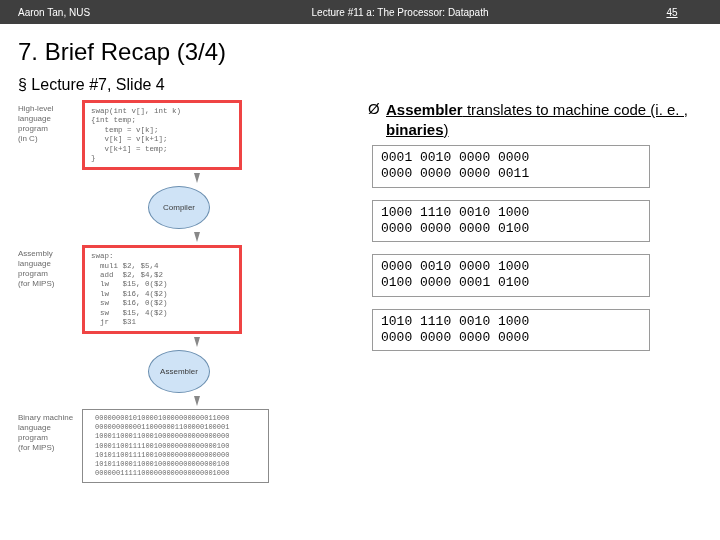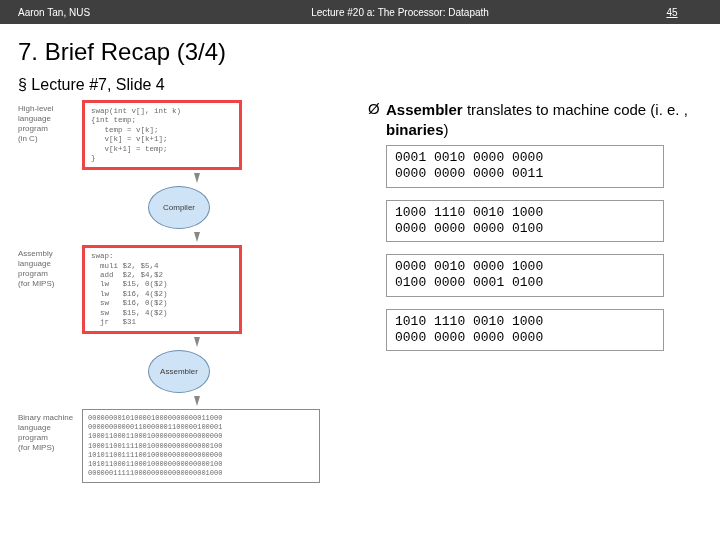--- a/index.html
+++ b/index.html
@@ -14,35 +14,35 @@
   .bullet1 { font-size: 16px; margin-bottom: 6px; }
   .bullet1::before { content: "§  "; }
   .diagram { margin-top: 6px; }
   .stage { display: flex; align-items: flex-start; margin-bottom: 0; }
   .stage-label { width: 64px; font-size: 8px; color: #6b6b6b; line-height: 1.25; padding-top: 4px; }
   .stage-code { border: 3px solid #ef4444; font-family: "Courier New", monospace; font-size: 7.5px; color: #6b6b6b; line-height: 1.25; padding: 4px 6px; white-space: pre; min-width: 160px; }
   .arrowline { display: flex; justify-content: center; width: 230px; margin: 0 0 0 64px; }
   .down-arrow { width: 0; height: 0; border-left: 3px solid transparent; border-right: 3px solid transparent; border-top: 10px solid #888; margin: 3px 0; }
   .proc { margin-left: 130px; margin-bottom: 0; }
   .oval { background: #cfe3f6; border: 1px solid #6b8fb0; border-radius: 50%/50%; font-size: 8px; color: #3b3b3b; text-align: center; padding: 16px 10px; width: 62px; }
-  .bin-box { border: 1px solid #8b8b8b; font-family: "Courier New", monospace; font-size: 7px; color: #6b6b6b; line-height: 1.3; padding: 4px 5px; white-space: pre; width: 238px; }
+  .bin-box { border: 1px solid #8b8b8b; font-family: "Courier New", monospace; font-size: 7px; color: #6b6b6b; line-height: 1.3; padding: 4px 12px; white-space: pre; width: 187px; }
   .right { flex: 1; padding-left: 20px; padding-top: 24px; }
   .bullet2 { font-size: 15px; color: #000; display: flex; margin-bottom: 6px; }
   .bullet2 .mk { width: 18px; font-family: sans-serif; }
-  .bullet2 .tx { flex: 1; line-height: 1.3; }
+  .bullet2 .tx { flex: 1; line-height: 1.3; text-decoration: underline; }
   .bullet2 b { font-weight: bold; }
-  .mc-group { margin-left: 18px; }
+  .mc-group { margin-left: 4px; }
   .mc { border: 1px solid #9a9a9a; font-family: "Courier New", monospace; font-size: 13px; line-height: 1.25; padding: 4px 8px; white-space: pre; margin-bottom: 12px; width: 278px; }
 </style>
 </head>
 <body>
 
 <div class="topbar">
   <div class="tb-left">Aaron Tan, NUS</div>
-  <div class="tb-center">Lecture #20 a: The Processor: Datapath</div>
+  <div class="tb-center">Lecture #11 a: The Processor: Datapath</div>
   <div class="tb-right">45</div>
 </div>
 
 <h1 class="title">7. Brief Recap (3/4)</h1>
 
 <div class="content">
   <div class="left">
     <div class="bullet1">Lecture #7, Slide 4</div>
 
     <div class="diagram">

